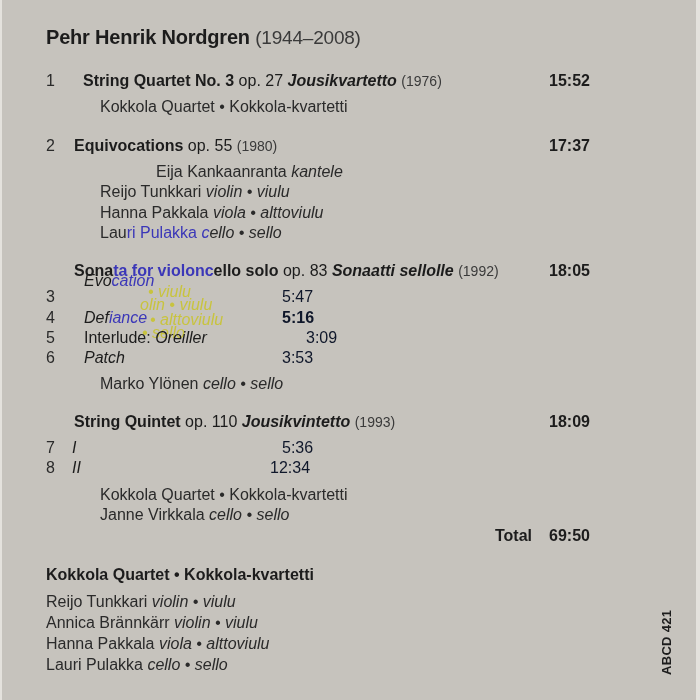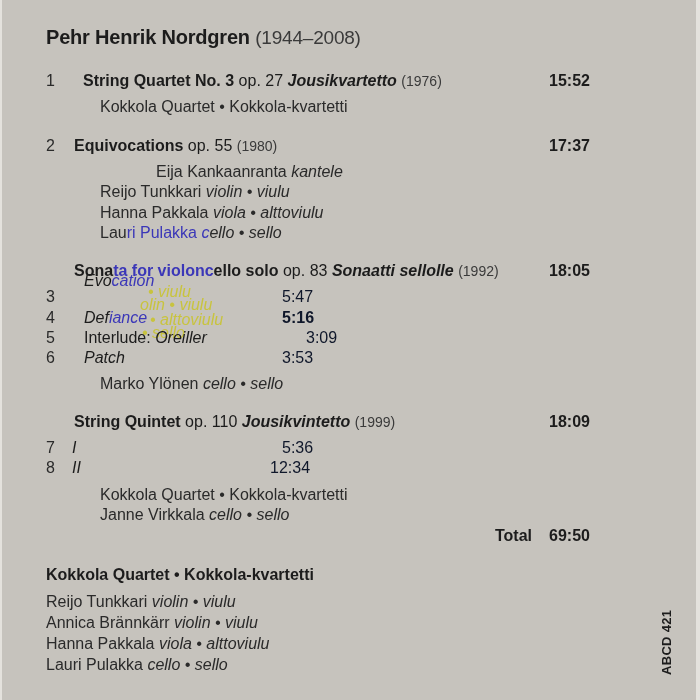--- a/index.html
+++ b/index.html
@@ -112,21 +112,21 @@
 <div class="abs row mv-dur" style="left:282px;top:348px;">3:53</div>
 
 <div class="abs row perf" style="left:100px;top:374px;">
   <span>Marko Ylönen </span><span class="i">cello • sello</span>
 </div>
 
 <div class="abs row" style="left:74px;top:412px;">
   <span class="b">String Quintet</span>
   <span>op. 110</span>
   <span class="bi">Jousikvintetto</span>
-  <span class="yr">(1999)</span>
+  <span class="yr">(1993)</span>
 </div>
 <div class="abs row dur" style="left:549px;top:412px;">18:09</div>
 
 <div class="abs row num" style="left:46px;top:438px;">7</div>
 <div class="abs row i" style="left:72px;top:438px;">I</div>
 <div class="abs row mv-dur" style="left:282px;top:438px;">5:36</div>
 
 <div class="abs row num" style="left:46px;top:458px;">8</div>
 <div class="abs row i" style="left:72px;top:458px;">II</div>
 <div class="abs row mv-dur" style="left:270px;top:458px;">12:34</div>

